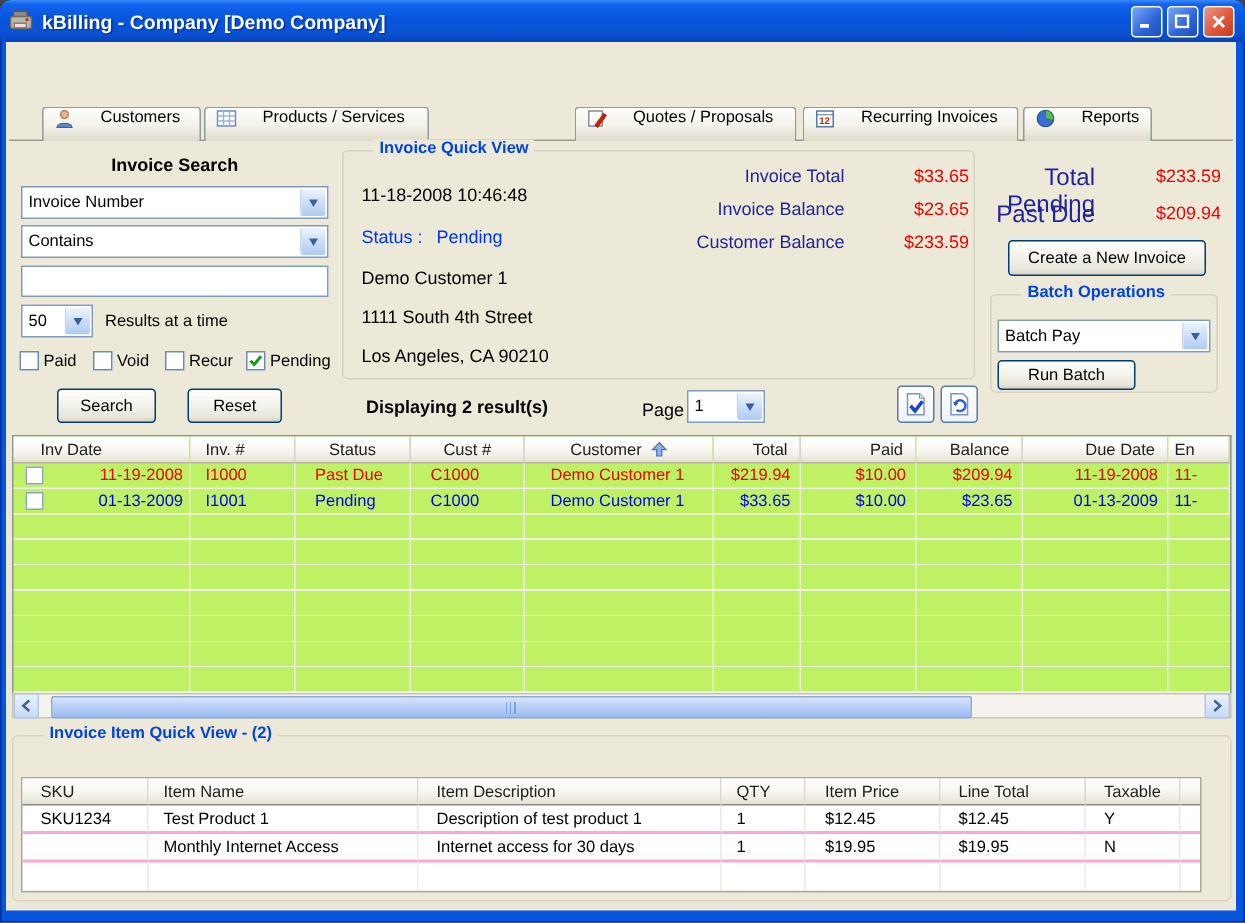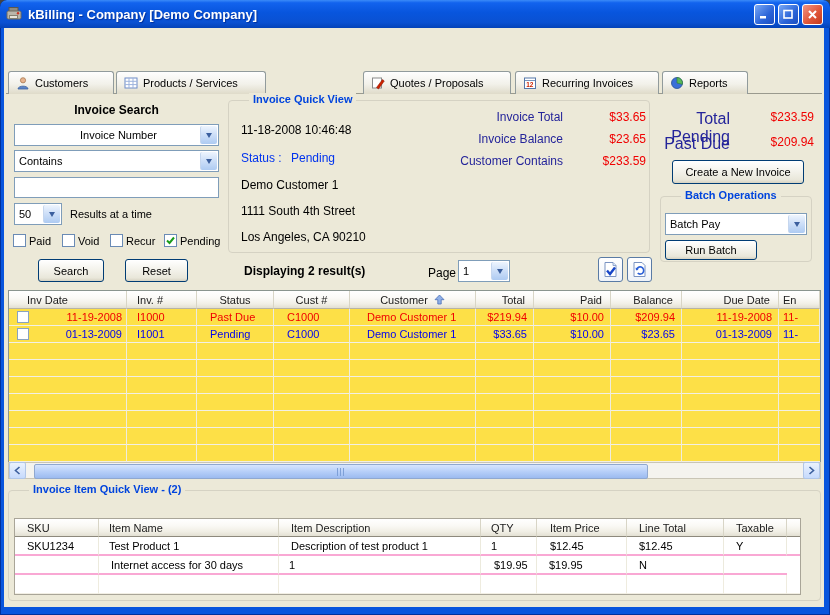--- a/index.html
+++ b/index.html
@@ -20,21 +20,21 @@
   .winbtn{position:absolute;top:4px;width:21px;height:21px;border-radius:3px;border:1px solid #fff;
     display:flex;align-items:center;justify-content:center;}
   .btn-min,.btn-max{background:linear-gradient(135deg,#7aa9f5,#2a63d8 60%,#1c4fc0);}
   .btn-close{background:linear-gradient(135deg,#f09484,#e0573a 55%,#c43a1d);}
   .client{position:absolute;left:4px;right:6px;top:28px;bottom:8px;background:#ece9d8;}
   .menubar{position:absolute;left:4px;right:6px;top:28px;height:21px;background:#ece9d8;display:flex;align-items:center;padding-left:4px;}
   .menu-item{padding:2px 9px;cursor:default;}
   
   .tabline{position:absolute;left:6px;right:8px;top:93px;border-top:1px solid #9a9a8e;}
   .tab{position:absolute;top:71px;height:23px;border:1px solid #919b9c;border-bottom:none;border-radius:3px 3px 0 0;
-    background:linear-gradient(180deg,#fefefe,#f2f1ea 55%,#dfdbc9);display:flex;align-items:center;gap:5px;padding:0 7px;}
+    background:linear-gradient(180deg,#fefefe,#f2f1ea 55%,#dfdbc9);display:flex;gap:17px;padding:0 7px;margin-left:20px;}
   .tab.active{top:68px;height:27px;background:linear-gradient(180deg,#fcfbf6,#ece9d8 85%);
     border-top:3px solid #e5831a;z-index:3;}
   .tab svg{flex:0 0 auto;}
   
   .panel-title{position:absolute;left:14px;top:103px;width:205px;text-align:center;font-weight:bold;font-size:12px;}
   .combo{position:absolute;background:#fff;border:1px solid #7f9db9;display:flex;align-items:center;padding-left:4px;overflow:hidden;}
   .combo .arrow{position:absolute;right:1px;top:1px;bottom:1px;width:17px;
     background:linear-gradient(180deg,#eef5fe,#cfe0f8 45%,#aecbf2);border-left:1px solid #c5d6ee;border-radius:2px;
     display:flex;align-items:center;justify-content:center;}
   .tri{width:0;height:0;border-left:3.5px solid transparent;border-right:3.5px solid transparent;border-top:5px solid #3b5f9e;}
@@ -52,21 +52,21 @@
   .qv-trow{position:absolute;display:flex;}
   .qv-tlabel{width:174px;text-align:right;color:#24249a;font-size:12px;}
   .qv-tvalue{width:83px;text-align:right;color:#f00000;font-size:12px;}
   .sum-label{position:absolute;color:#24249a;font-size:16px;text-align:right;width:77px;}
   .sum-value{position:absolute;color:#f00000;font-size:12px;right:16px;text-align:right;}
   
   .bold{font-weight:bold;font-size:12px;padding-left:16px;}
   .iconbtn{position:absolute;width:25px;height:25px;border:1px solid #5a7ba5;border-radius:3px;
     background:linear-gradient(180deg,#fff,#eef2f8);display:flex;align-items:center;justify-content:center;}
   
-  .itable{position:absolute;left:8px;top:290px;width:813px;background:#fde047;border:1px solid #8a958f;border-bottom:none;}
+  .itable{position:absolute;left:8px;top:290px;width:813px;background:#bef264;border:1px solid #8a958f;border-bottom:none;}
   .tgrid{display:grid;grid-template-columns:118px 70px 77px 76px 126px 58px 77px 71px 97px 1fr;}
   .th{height:18px;background:linear-gradient(180deg,#ffffff,#fbfaf7 40%,#f1efe6 75%,#e2dfd2);
     border-right:1px solid #d8d5c6;border-bottom:1px solid #b8b4a4;display:flex;align-items:center;color:#202020;overflow:hidden;white-space:nowrap;}
   .td{height:17px;border-right:1px solid #eceadd;border-bottom:1px solid #f2f0e5;display:flex;align-items:center;overflow:hidden;white-space:nowrap;}
   .al{justify-content:flex-start;} .ar{justify-content:flex-end;} .ac{justify-content:center;}
   .row-red .td{color:#f00000;} .row-blue .td{color:#0000f0;}
   .rowcb{width:12px;height:12px;border:1px solid #8aa3c0;background:#fff;margin-left:8px;flex:0 0 auto;}
   .tfiller{height:119px;background:repeating-linear-gradient(180deg,transparent 0 16px,#f2efe4 16px 17px);}
   .tfiller .fcell{height:100%;border-right:1px solid #efecdf;}
   
@@ -158,21 +158,21 @@
   </div>
   <div class="tab" style="left:662px;width:86px;">
     <svg width="14" height="14" viewBox="0 0 14 14">
       <circle cx="7" cy="7" r="5.5" fill="#3a6fd8" stroke="#28508f" stroke-width=".8"></circle>
       <path d="M7 7 L7 1.5 A5.5 5.5 0 0 1 12.3 8.3 Z" fill="#5ab85a" stroke="#2f7a2f" stroke-width=".6"></path>
     </svg>
     <span>Reports</span>
   </div>
 
   <div class="panel-title">Invoice Search</div>
-  <div class="combo" style="left:14px;top:124px;width:205px;height:22px;justify-content:center;">
+  <div class="combo" style="left:14px;top:124px;width:205px;height:22px;">
     <span>Invoice Number</span>
     <span class="arrow">
         <span class="tri"></span>
       </span>
   </div>
   <div class="combo" style="left:14px;top:150px;width:205px;height:22px;">
     <span>Contains</span>
     <span class="arrow">
         <span class="tri"></span>
       </span>
@@ -220,21 +220,21 @@
     <span class="qv-text" style="left:12px;top:129px;">Los Angeles, CA 90210</span>
     <div class="qv-trow" style="left:160px;top:9px;">
       <span class="qv-tlabel">Invoice Total</span>
       <span class="qv-tvalue">$33.65</span>
     </div>
     <div class="qv-trow" style="left:160px;top:31px;">
       <span class="qv-tlabel">Invoice Balance</span>
       <span class="qv-tvalue">$23.65</span>
     </div>
     <div class="qv-trow" style="left:160px;top:53px;">
-      <span class="qv-tlabel">Customer Contains</span>
+      <span class="qv-tlabel">Customer Balance</span>
       <span class="qv-tvalue">$233.59</span>
     </div>
   </div>
 
   <span class="sum-label" style="left:653px;top:110px;">Total Pending</span>
   <span class="sum-value" style="top:110px;">$233.59</span>
   <span class="sum-label" style="left:653px;top:135px;">Past Due</span>
   <span class="sum-value" style="top:135px;">$209.94</span>
   <div class="xpbtn" style="left:672px;top:160px;width:132px;height:24px;">Create a New Invoice</div>
 
@@ -369,20 +369,21 @@
       <div class="vtd pl10">Test Product 1</div>
       <div class="vtd pl12">Description of test product 1</div>
       <div class="vtd pl10">1</div>
       <div class="vtd pl13">$12.45</div>
       <div class="vtd pl12">$12.45</div>
       <div class="vtd pl12">Y</div>
       <div class="vtd" style="border-right:none;"></div>
     </div>
     <div class="vgrid">
       <div class="vtd pl12"></div>
+      <div class="vtd pl10">Monthly Internet Access</div>
       <div class="vtd pl12">Internet access for 30 days</div>
       <div class="vtd pl10">1</div>
       <div class="vtd pl13">$19.95</div>
       <div class="vtd pl12">$19.95</div>
       <div class="vtd pl12">N</div>
       <div class="vtd" style="border-right:none;"></div>
     </div>
     <div class="vgrid vfiller">
       <div class="fcell"></div>
         <div class="fcell"></div>

